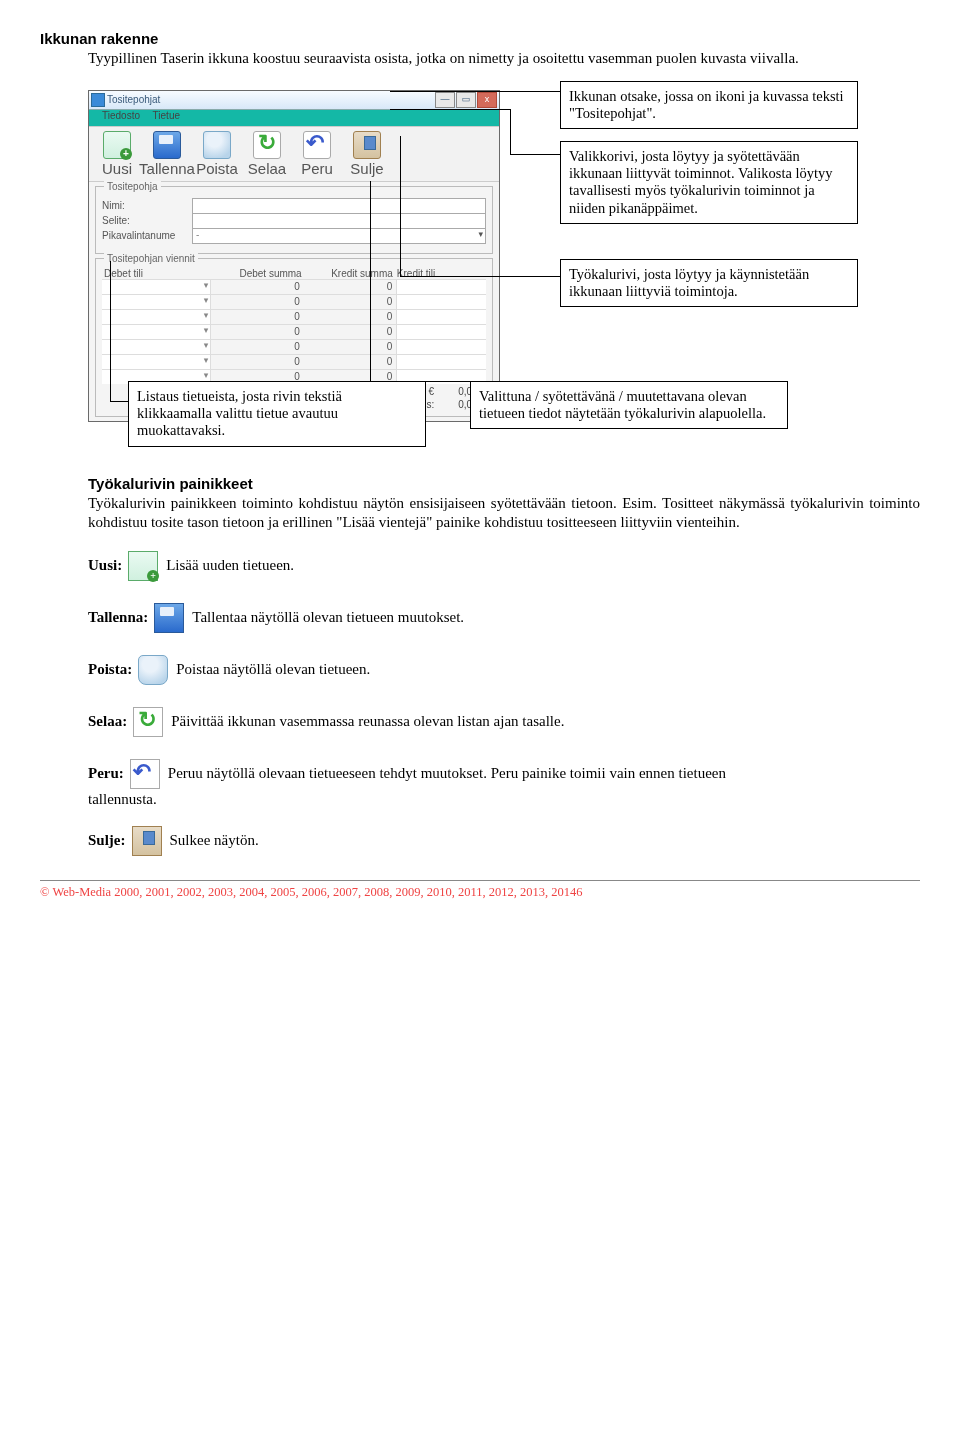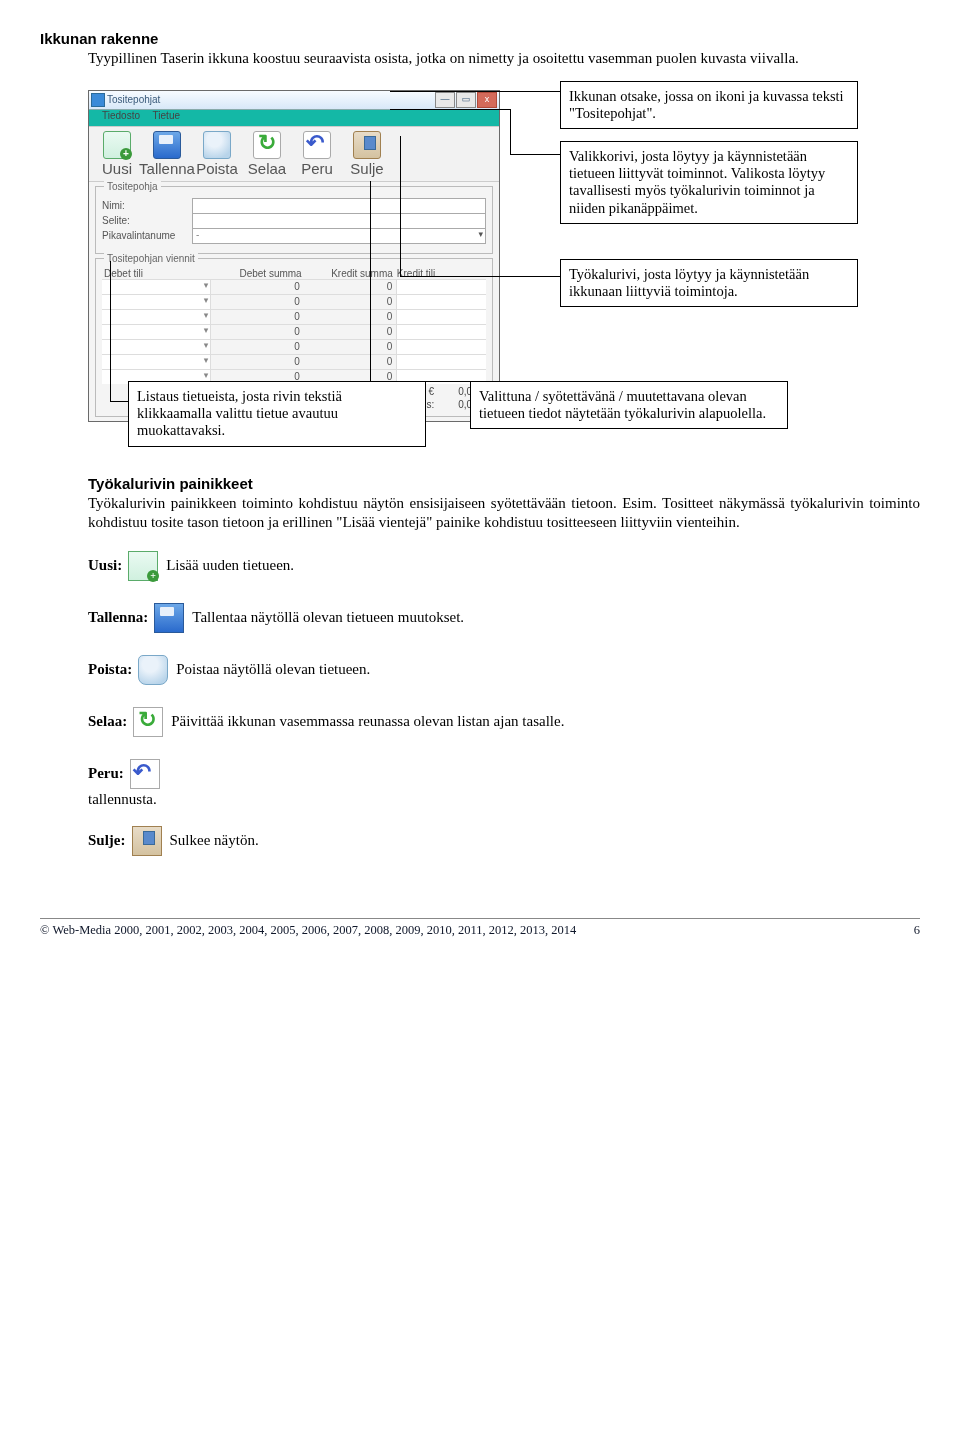--- a/index.html
+++ b/index.html
@@ -144,27 +144,26 @@
     width: 28px; height: 28px; margin: 0 8px 0 2px; position: relative; flex-shrink: 0;
   }
   .buttonrow .bdesc { flex: 1; }
   .afterlabel {
     margin-left: 48px;
     margin-top: -20px;
     margin-bottom: 18px;
     font-size: 15px;
   }
   .footer {
-    margin-top: 62px;
+    margin-top: 24px;
     border-top: 1px solid #888;
     padding-top: 4px;
     font-size: 12.5px;
-    color: #0f172a;
+    color: #ef4444;
     display: flex;
-    justify-content: space-between;
   }
 </style>
 </head>
 <body>
 
 <div class="heading">Ikkunan rakenne</div>
 <div class="intro">Tyypillinen Taserin ikkuna koostuu seuraavista osista, jotka on nimetty ja osoitettu vasemman puolen kuvasta viivalla.</div>
 
 <div class="top-section">
 
@@ -280,21 +279,21 @@
       <div class="totals erotus">
         <span>Erotus:</span>
           <span>0,00 €</span>
       </div>
     </div>
   </div>
 
   <div class="callout" style="left:520px; top:0; width:280px;">Ikkunan otsake, jossa on ikoni ja kuvassa teksti "Tositepohjat".</div>
   <div class="l1" style="left:350px; top:10px; width:170px;"></div>
 
-  <div class="callout" style="left:520px; top:60px; width:280px;">Valikkorivi, josta löytyy ja käynnistetään tietueen liittyvät toiminnot. Valikosta löytyy tavallisesti myös työkalurivin toiminnot ja niiden pikanäppäimet.</div>
+  <div class="callout" style="left:520px; top:60px; width:280px;">Valikkorivi, josta löytyy ja syötettävään ikkunaan liittyvät toiminnot. Valikosta löytyy tavallisesti myös työkalurivin toiminnot ja niiden pikanäppäimet.</div>
   <div class="l1" style="left:350px; top:28px; width:120px;"></div>
   <div class="l1v" style="left:470px; top:28px; height:45px;"></div>
   <div class="l1" style="left:470px; top:73px; width:50px;"></div>
 
   <div class="callout" style="left:520px; top:178px; width:280px;">Työkalurivi, josta löytyy ja käynnistetään ikkunaan liittyviä toimintoja.</div>
   <div class="l1v" style="left:360px; top:55px; height:140px;"></div>
   <div class="l1" style="left:360px; top:195px; width:160px;"></div>
 
   <div class="callout" style="left:88px; top:300px; width:280px;">Listaus tietueista, josta rivin tekstiä klikkaamalla valittu tietue avautuu muokattavaksi.</div>
   <div class="l1v" style="left:70px; top:180px; height:140px;"></div>
@@ -328,20 +327,21 @@
 
 <div class="buttonrow">
   <span class="bname">Selaa:</span>
   <span class="bicon ic-selaa"></span>
   <span class="bdesc">Päivittää ikkunan vasemmassa reunassa olevan listan ajan tasalle.</span>
 </div>
 
 <div class="buttonrow">
   <span class="bname">Peru:</span>
   <span class="bicon ic-peru"></span>
+  <span class="bdesc">Peruu näytöllä olevaan tietueeseen tehdyt muutokset. Peru painike toimii vain ennen tietueen</span>
 </div>
 <div class="afterlabel">tallennusta.</div>
 
 <div class="buttonrow">
   <span class="bname">Sulje:</span>
   <span class="bicon ic-sulje"></span>
   <span class="bdesc">Sulkee näytön.</span>
 </div>
 
 <div class="footer">

